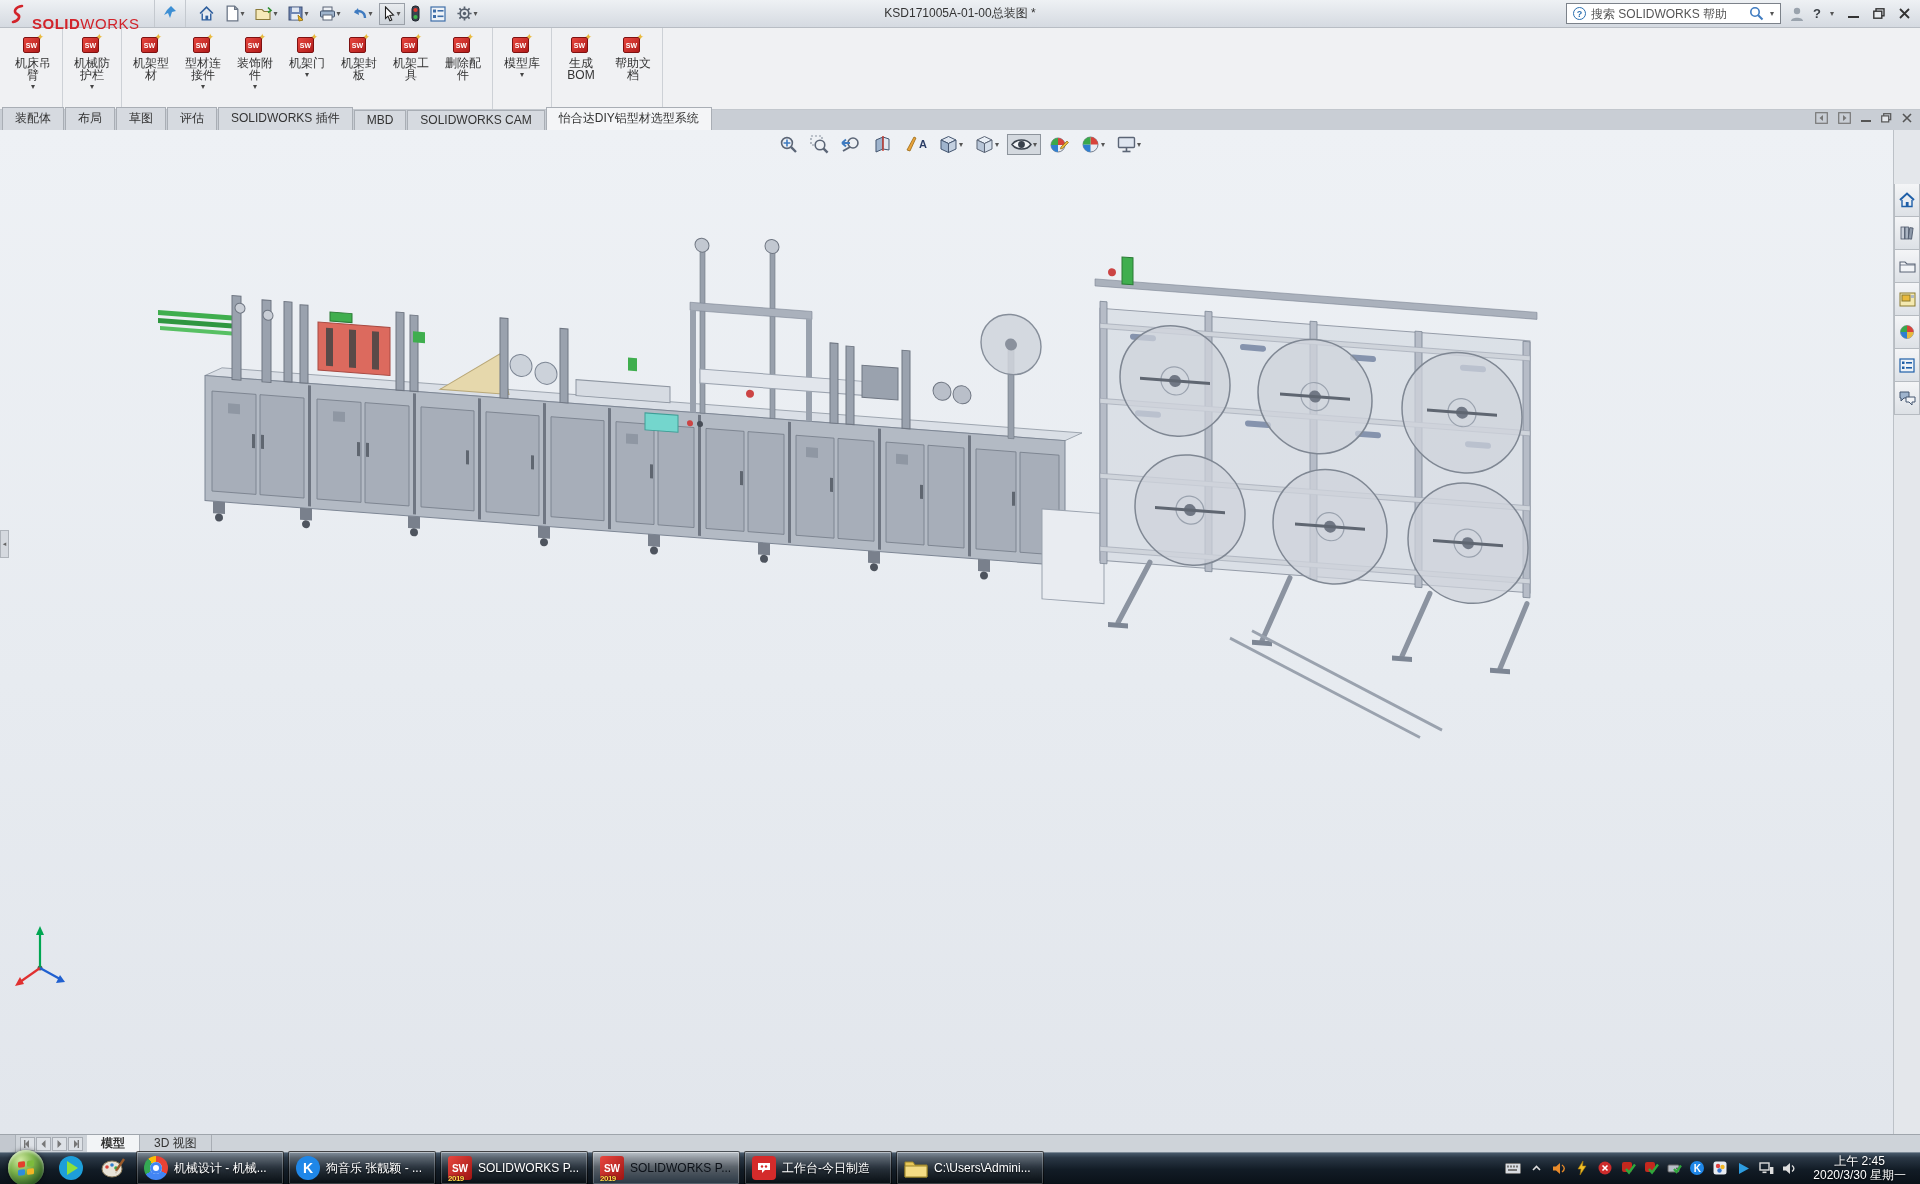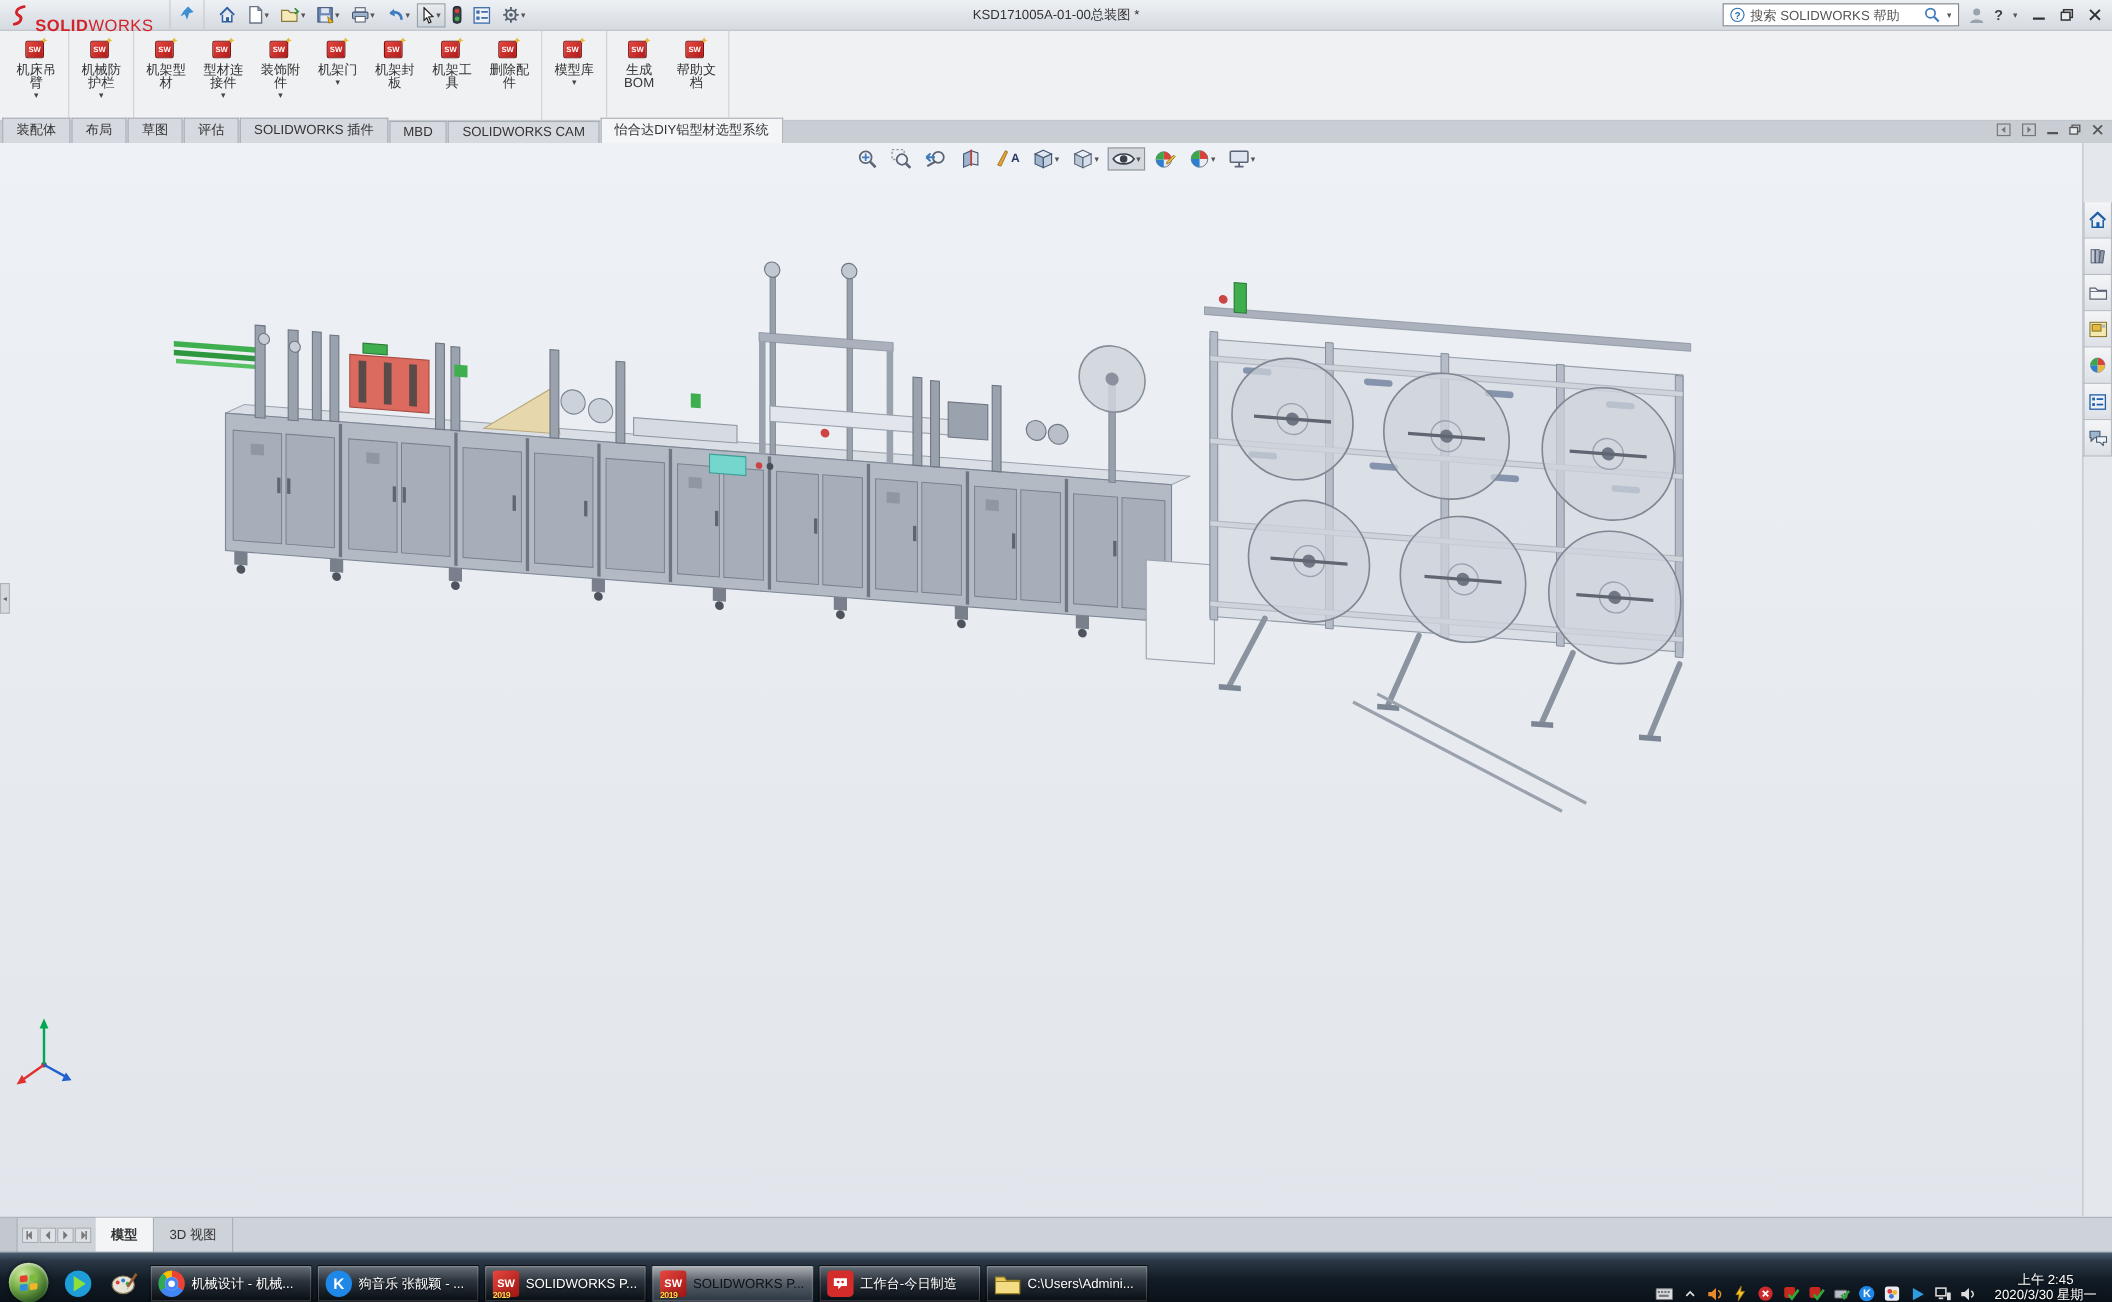--- a/index.html
+++ b/index.html
@@ -57,35 +57,35 @@
   .hbtn { display:flex; align-items:center; padding:2px 3px; border:1px solid transparent; }
   .hbtn.pressed { border:1px solid #8d949c; background:#d4d9df; }
   .tpane { position:absolute; right:0; top:0; bottom:0; width:27px; background:#e4e7eb; border-left:1px solid #bcc1c7; }
   .tpstack { margin-top:54px; display:flex; flex-direction:column; }
   .tpi { height:33px; border:1px solid #b6bbc1; border-top:none; background:linear-gradient(#f4f5f7,#dde1e6);
          display:flex; align-items:center; justify-content:center; }
   .ledge { position:absolute; left:0; top:400px; width:9px; height:28px; background:#d5d9df; border:1px solid #aeb3ba;
            display:flex; align-items:center; justify-content:center; font-size:7px; color:#666; }
 
   
-  .mtabs { height:32px; background:#ced3d9; display:flex; align-items:stretch; border-top:1px solid #9fa5ac; flex:none; }
+  .mtabs { height:18px; background:#ced3d9; display:flex; align-items:stretch; border-top:1px solid #9fa5ac; flex:none; }
   .grip { width:16px; border-right:1px solid #aab0b7; background:#c3c8cf; }
   .nav { display:flex; align-items:center; gap:1px; padding:0 4px; }
   .nbtn { width:15px; height:14px; background:#dde1e6; border:1px solid #a8adb4; display:flex; align-items:center; justify-content:center; }
   .mtab { padding:1px 14px; border-right:1px solid #a8adb4; display:flex; align-items:center; color:#333; }
   .mtab.act { background:#f2f4f6; font-weight:700; }
   .sbar { height:20px; background:#e2e5e9; border-top:1px solid #b4b9bf; display:flex; align-items:center; padding:0 6px; flex:none; }
   .sleft { color:#222; }
   .sright { margin-left:auto; display:flex; align-items:center; height:100%; }
   .sfield { padding:0 12px; border-left:1px solid #b7bcc2; height:100%; display:flex; align-items:center; gap:6px; }
   .tri-up { width:0; height:0; border-left:4px solid transparent; border-right:4px solid transparent; border-bottom:5px solid #444; }
 
   
-  .tkb { height:46px; background:linear-gradient(180deg,#4e6173 0%,#2a3745 18%,#121c26 55%,#0a1118 100%);
-         box-shadow:inset 0 1px 0 rgba(255,255,255,.28); display:flex; align-items:flex-end; padding:0 4px; gap:4px; flex:none; }
+  .tkb { height:32px; background:linear-gradient(180deg,#4e6173 0%,#2a3745 18%,#121c26 55%,#0a1118 100%);
+         box-shadow:inset 0 1px 0 rgba(255,255,255,.28); display:flex; align-items:center; padding:0 4px; gap:4px; flex:none; }
   .orb { width:36px; height:36px; border-radius:50%; flex:none; margin:0 4px;
          background:radial-gradient(circle at 35% 28%, #cfe8a0 0%, #7bb24a 38%, #2f5c23 75%, #1a3313 100%);
          box-shadow:inset 0 2px 3px rgba(255,255,255,.6), 0 0 5px rgba(0,0,0,.6); position:relative; }
   .flag { position:absolute; left:10px; top:11px; width:16px; height:14px; display:grid; grid-template-columns:1fr 1fr; grid-template-rows:1fr 1fr; gap:1.5px; transform:skewY(-6deg); }
   .flag i { border-radius:1.5px; }
   .launch { width:38px; height:34px; display:flex; align-items:center; justify-content:center; border-radius:2px; }
   .tbtn { height:34px; width:148px; display:flex; align-items:center; gap:6px; padding:0 7px; border-radius:2px;
           border:1px solid rgba(0,0,0,.6);
           background:linear-gradient(180deg,rgba(255,255,255,.30),rgba(255,255,255,.10) 45%,rgba(0,0,0,.22));
           box-shadow:inset 0 0 0 1px rgba(255,255,255,.22); overflow:hidden; flex:none; }

